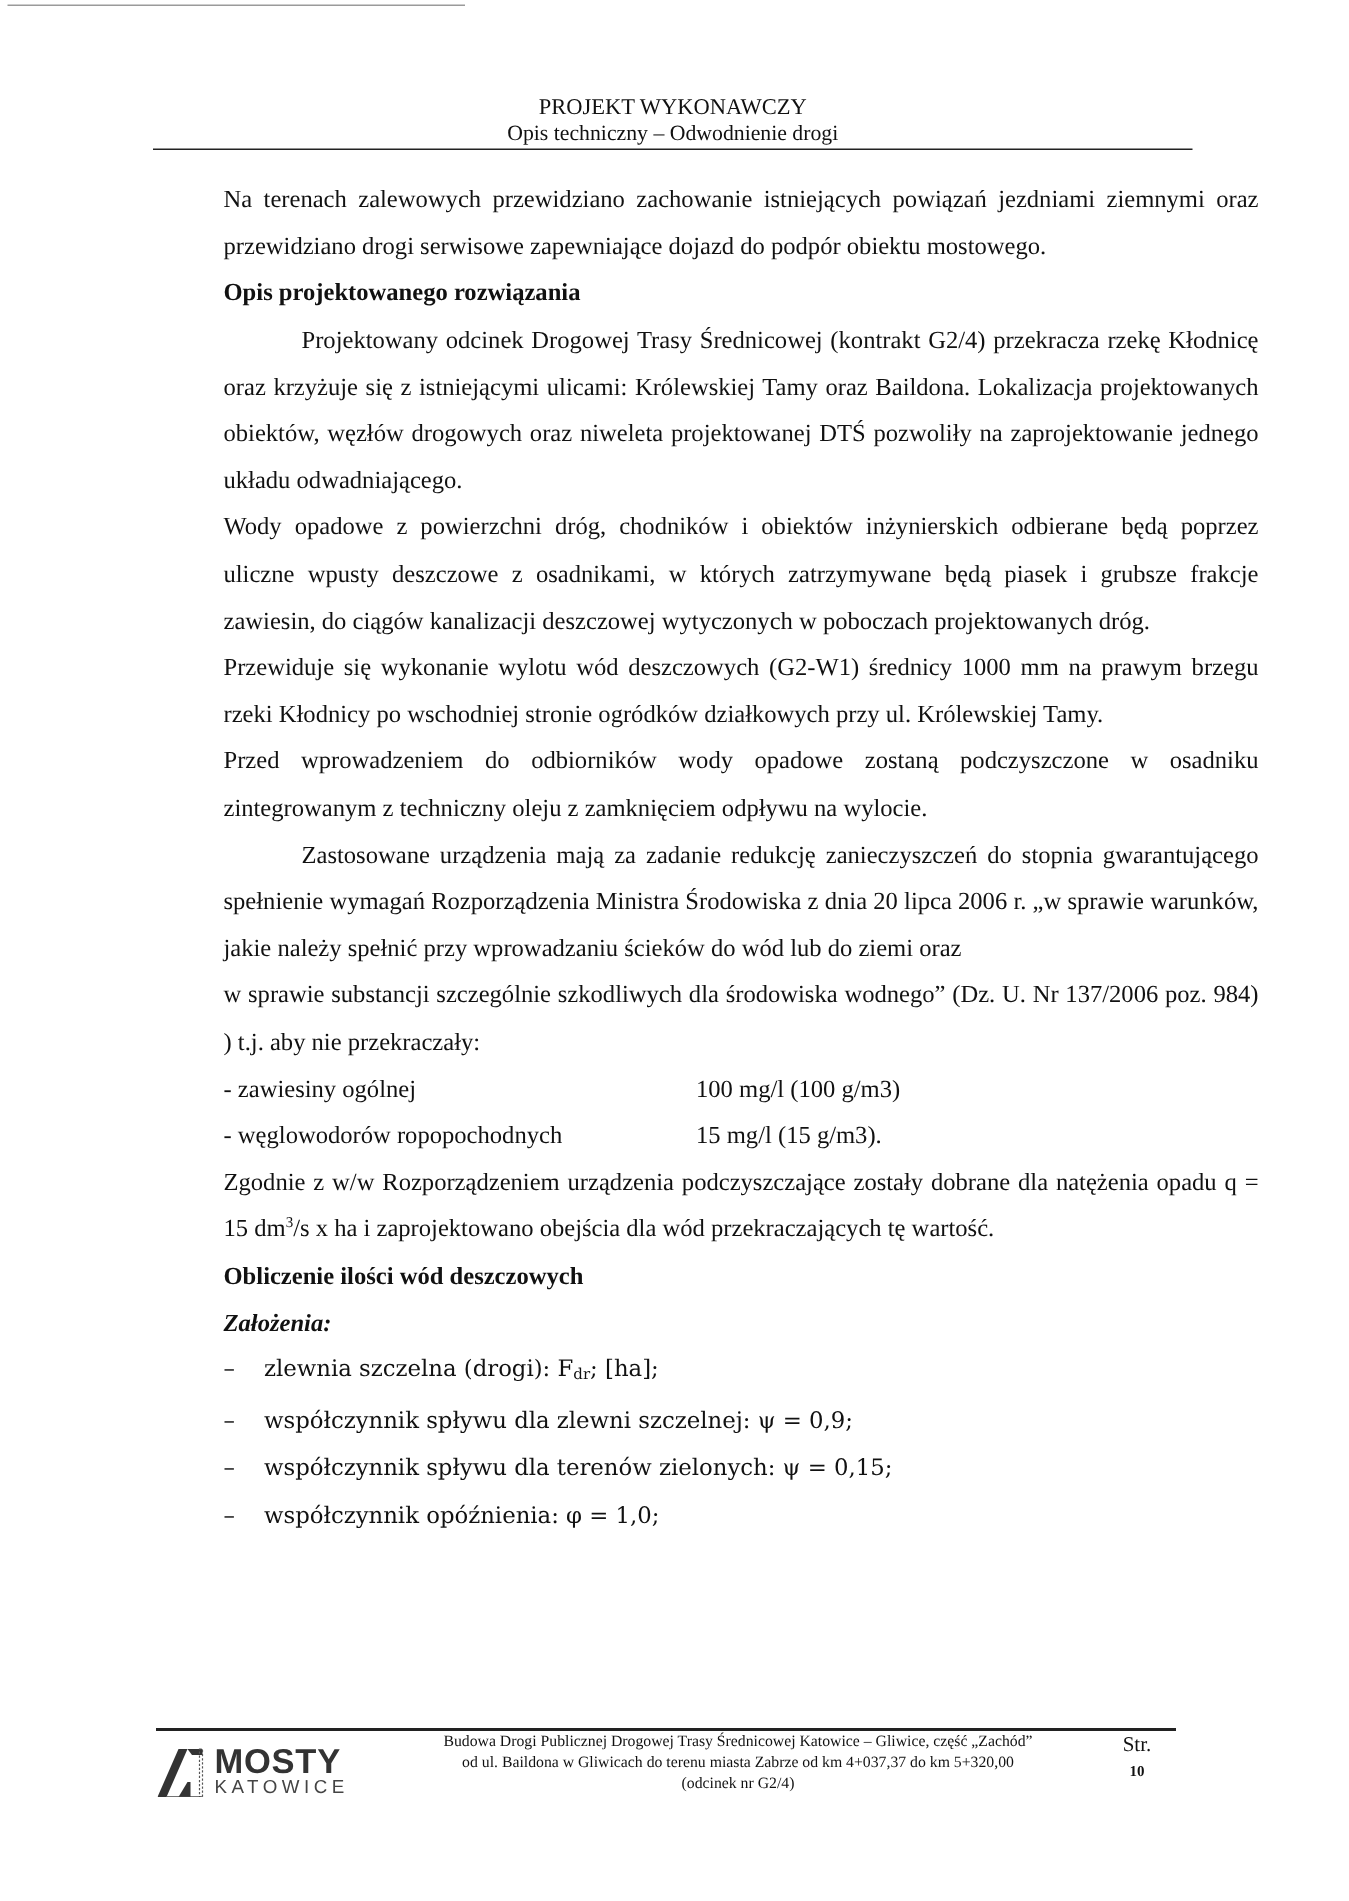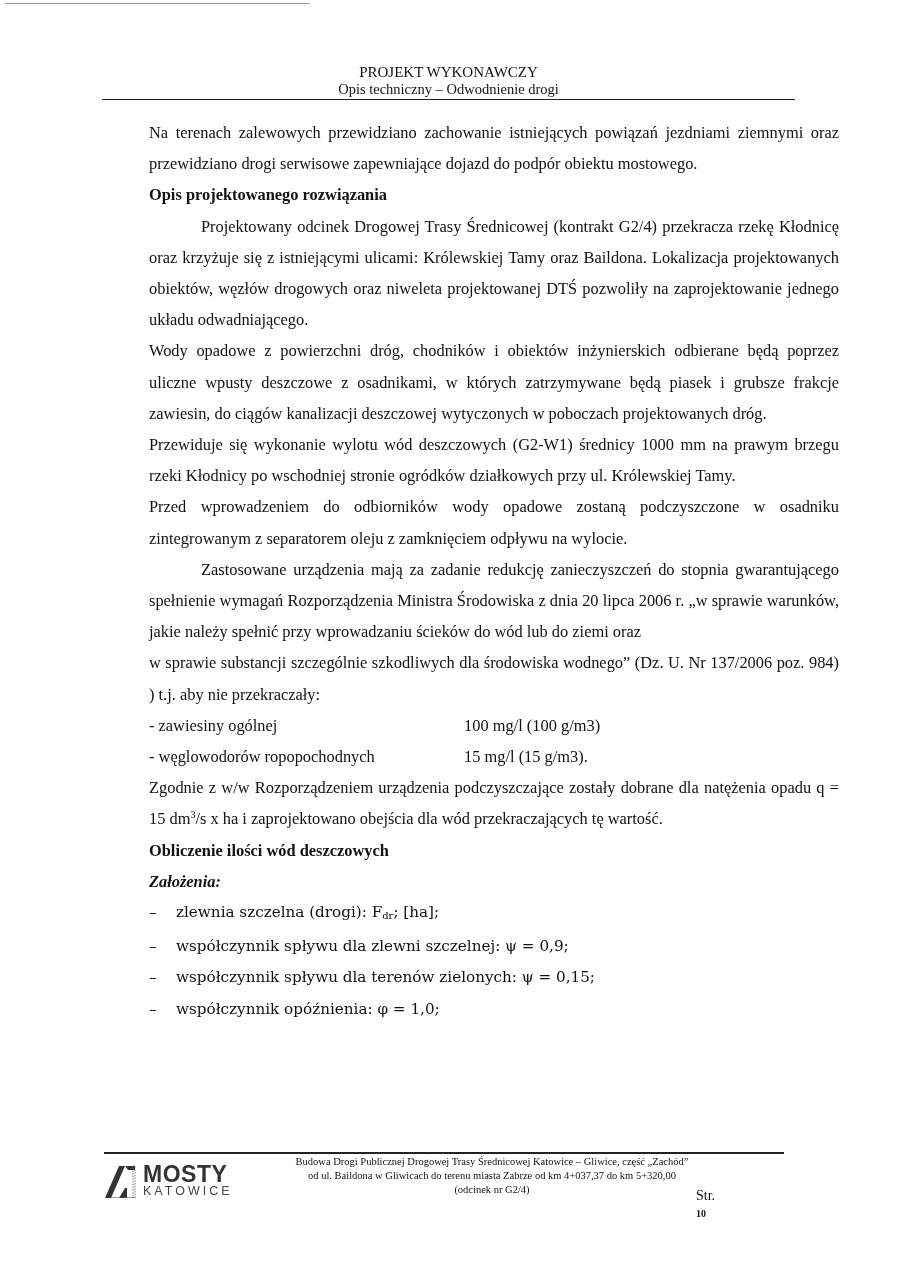--- a/index.html
+++ b/index.html
@@ -46,43 +46,43 @@
     }
     .logo svg { flex: 0 0 auto; }
     .logo .txt { margin-left: 6px; font-family: "Liberation Sans", "DejaVu Sans", sans-serif; }
     .logo .brand { font-weight: bold; font-size: 23px; line-height: 20px; letter-spacing: 0.5px; color: #333; }
     .logo .city { font-size: 12.5px; letter-spacing: 3px; line-height: 14px; color: #444; }
     .footer-desc {
       position: absolute; left: 262px; top: 1155px; width: 460px;
       text-align: center; font-size: 10.5px; line-height: 14px;
     }
     .footer-page {
-      position: absolute; left: 696px; top: 1155px; width: 40px;
-      text-align: left; font-size: 14px; line-height: 18px; margin-top: 32px;
+      position: absolute; left: 738px; top: 1155px; width: 40px;
+      text-align: center; font-size: 14px; line-height: 18px;
     }
     .footer-page .num { font-weight: bold; font-size: 10px; }
   </style>
 </head>
 <body>
 
 <div class="scan-line"></div>
 
 <div class="header">
   <div>PROJEKT WYKONAWCZY</div>
   <div class="t2">Opis techniczny – Odwodnienie drogi</div>
 </div>
 <div class="header-rule"></div>
 
 <div class="body">
   <p class="p">Na terenach zalewowych przewidziano zachowanie istniejących powiązań jezdniami ziemnymi oraz przewidziano drogi serwisowe zapewniające dojazd do podpór obiektu mostowego.</p>
   <p class="h">Opis projektowanego rozwiązania</p>
   <p class="p indent">Projektowany odcinek Drogowej Trasy Średnicowej (kontrakt G2/4) przekracza rzekę Kłodnicę oraz krzyżuje się z istniejącymi ulicami: Królewskiej Tamy oraz Baildona. Lokalizacja projektowanych obiektów, węzłów drogowych oraz niweleta projektowanej DTŚ pozwoliły na zaprojektowanie jednego układu odwadniającego.</p>
   <p class="p">Wody opadowe z powierzchni dróg, chodników i obiektów inżynierskich odbierane będą poprzez uliczne wpusty deszczowe z osadnikami, w których zatrzymywane będą piasek i grubsze frakcje zawiesin, do ciągów kanalizacji deszczowej wytyczonych w poboczach projektowanych dróg.</p>
   <p class="p">Przewiduje się wykonanie wylotu wód deszczowych (G2-W1) średnicy 1000 mm na prawym brzegu rzeki Kłodnicy po wschodniej stronie ogródków działkowych przy ul. Królewskiej Tamy.</p>
-  <p class="p">Przed wprowadzeniem do odbiorników wody opadowe zostaną podczyszczone w osadniku zintegrowanym z separatorem oleju z zamknięciem odpływu na wylocie.</p>
+  <p class="p">Przed wprowadzeniem do odbiorników wody opadowe zostaną podczyszczone w osadniku zintegrowanym z techniczny oleju z zamknięciem odpływu na wylocie.</p>
   <p class="p indent">Zastosowane urządzenia mają za zadanie redukcję zanieczyszczeń do stopnia gwarantującego spełnienie wymagań Rozporządzenia Ministra Środowiska z dnia 20 lipca 2006 r. „w sprawie warunków, jakie należy spełnić przy wprowadzaniu ścieków do wód lub do ziemi oraz</p>
   <p class="p">w sprawie substancji szczególnie szkodliwych dla środowiska wodnego” (Dz. U. Nr 137/2006 poz. 984) ) t.j. aby nie przekraczały:</p>
   <div class="limits">
     <span class="lbl">- zawiesiny ogólnej</span>
     <span>100 mg/l  (100 g/m3)</span>
   </div>
   <div class="limits">
     <span class="lbl">- węglowodorów ropopochodnych</span>
     <span>15 mg/l  (15 g/m3).</span>
   </div>

